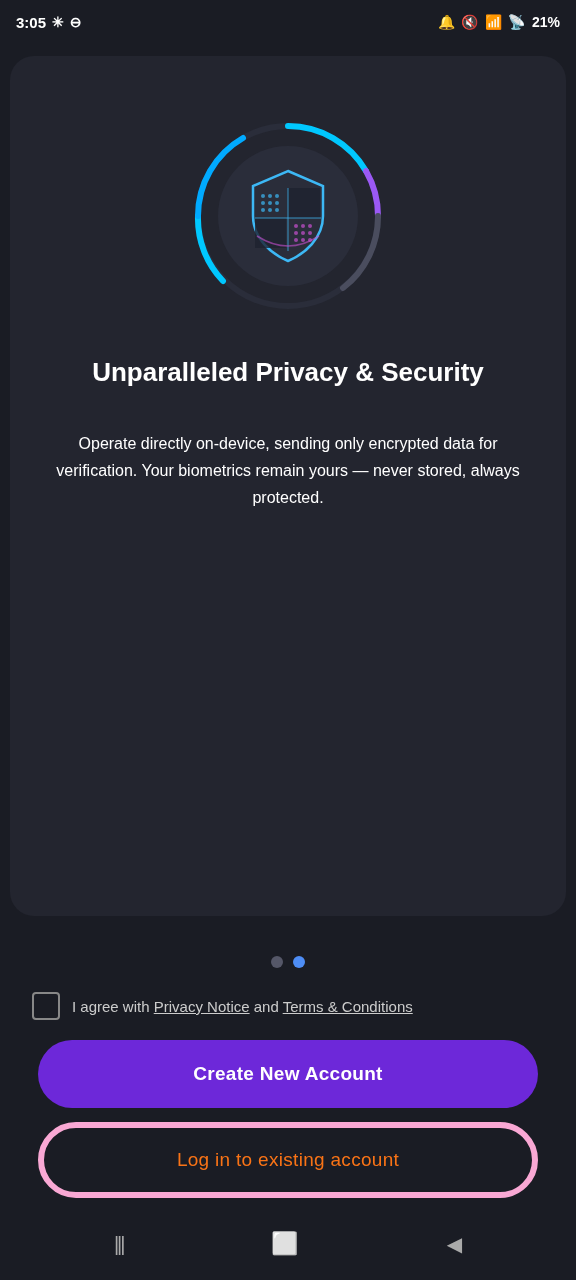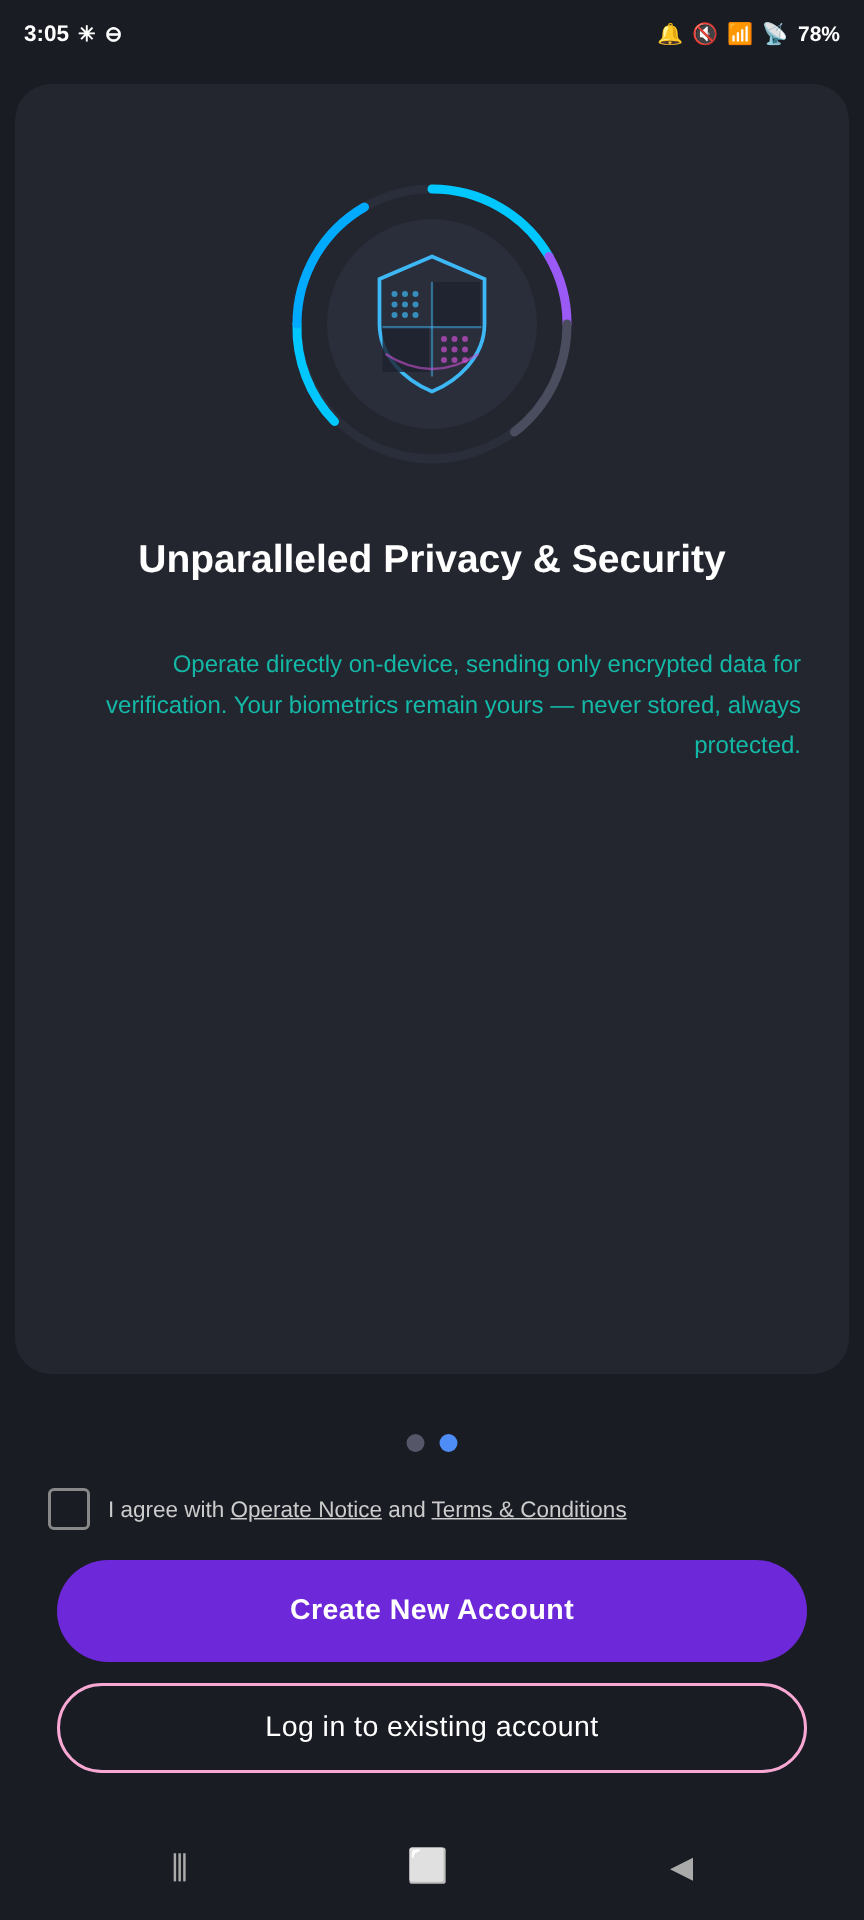--- a/index.html
+++ b/index.html
@@ -78,22 +78,22 @@
       font-size: 26px;
       font-weight: 700;
       text-align: center;
       margin-bottom: 40px;
       color: #ffffff;
       line-height: 1.3;
     }
 
     .description {
       font-size: 16px;
-      text-align: right;
-      color: #14b8a6;
+      text-align: center;
+      color: #ffffff;
       line-height: 1.7;
     }
 
     
     .bottom-area {
       flex: 1;
       display: flex;
       flex-direction: column;
       align-items: center;
       padding: 20px 24px 0;
@@ -152,25 +152,25 @@
       font-size: 19px;
       font-weight: 600;
       cursor: pointer;
       margin-bottom: 14px;
       letter-spacing: 0.3px;
     }
 
     .btn-secondary {
       width: 100%;
       max-width: 500px;
-      height: 60px;
+      height: 76px;
       background: transparent;
-      border: 2px solid #f9a8d4;
+      border: 6px solid #f9a8d4;
       border-radius: 50px;
-      color: #ffffff;
+      color: #f97316;
       font-size: 19px;
       font-weight: 500;
       cursor: pointer;
       letter-spacing: 0.3px;
     }
 
     
     .nav-bar {
       height: 72px;
       background: #1a1c24;
@@ -192,21 +192,21 @@
   <div class="status-left">
     <span class="status-time">3:05</span>
     <span>✳</span>
     <span>⊖</span>
   </div>
   <div class="status-right">
     <span>🔔</span>
     <span>🔇</span>
     <span>📶</span>
     <span>📡</span>
-    <span>78%</span>
+    <span>21%</span>
   </div>
 </div>
 
 <div class="card">
 
   <div class="shield-container">
 
     <svg class="ring-svg" viewBox="0 0 200 200" fill="none" xmlns="http://www.w3.org/2000/svg">
 
       <circle cx="100" cy="100" r="90" stroke="#2a2d3a" stroke-width="6" fill="none"></circle>
@@ -273,21 +273,21 @@
 <div class="bottom-area">
 
   <div class="dots">
     <div class="dot dot-inactive"></div>
     <div class="dot dot-active"></div>
   </div>
 
   <div class="agree-row">
     <div class="checkbox"></div>
     <span class="agree-text">
-      I agree with <a>Operate Notice</a> and <a>Terms &amp; Conditions</a>
+      I agree with <a>Privacy Notice</a> and <a>Terms &amp; Conditions</a>
     </span>
   </div>
 
   <button class="btn-primary">Create New Account</button>
 
   <button class="btn-secondary">Log in to existing account</button>
 
 </div>
 
 <div class="nav-bar">

